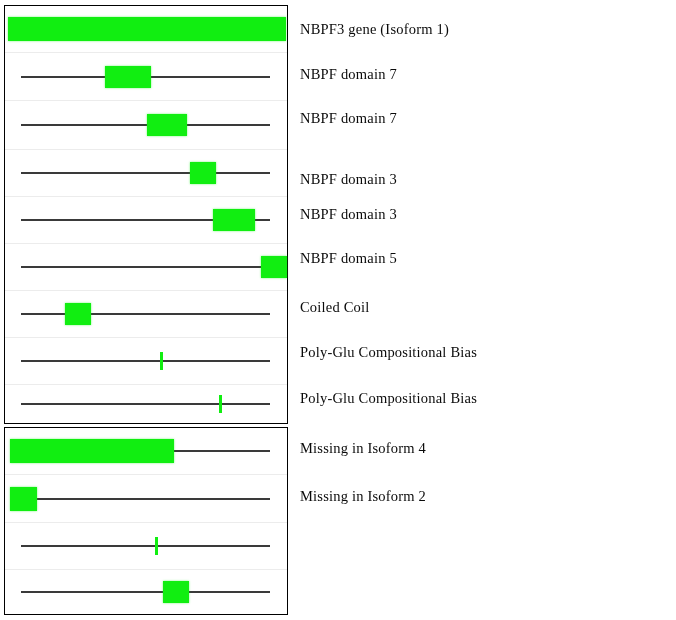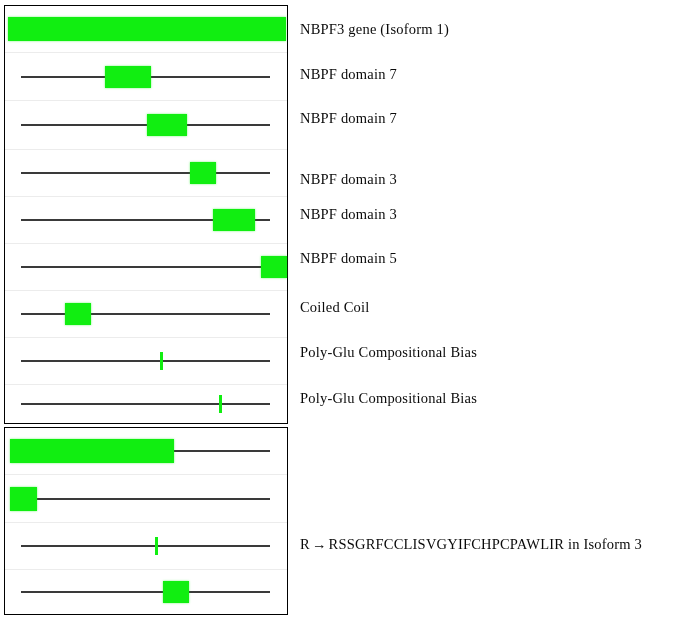--- a/index.html
+++ b/index.html
@@ -167,19 +167,18 @@
   <div class="label" style="top:22px">NBPF3  gene (Isoform 1)</div>
   <div class="label" style="top:67px">NBPF  domain 7</div>
   <div class="label" style="top:111px">NBPF  domain 7</div>
   <div class="label" style="top:172px">NBPF  domain 3</div>
   <div class="label" style="top:207px">NBPF  domain 3</div>
   <div class="label" style="top:251px">NBPF  domain 5</div>
   <div class="label" style="top:300px">Coiled  Coil</div>
   <div class="label" style="top:345px">Poly-Glu  Compositional  Bias</div>
   <div class="label" style="top:391px">Poly-Glu  Compositional  Bias</div>
 
+  <div class="label" style="top:441px">Missing in Isoform 4</div>
+  <div class="label" style="top:489px">Missing in Isoform 2</div>
 
-  <div class="label" style="top:537px">
-    <span>R</span><span class="arrow">→</span><span>RSSGRFCCLISVGYIFCHPCPAWLIR</span>&nbsp;<span>in Isoform 3</span>
-  </div>
 
 
 </div>
 
 </body></html>

